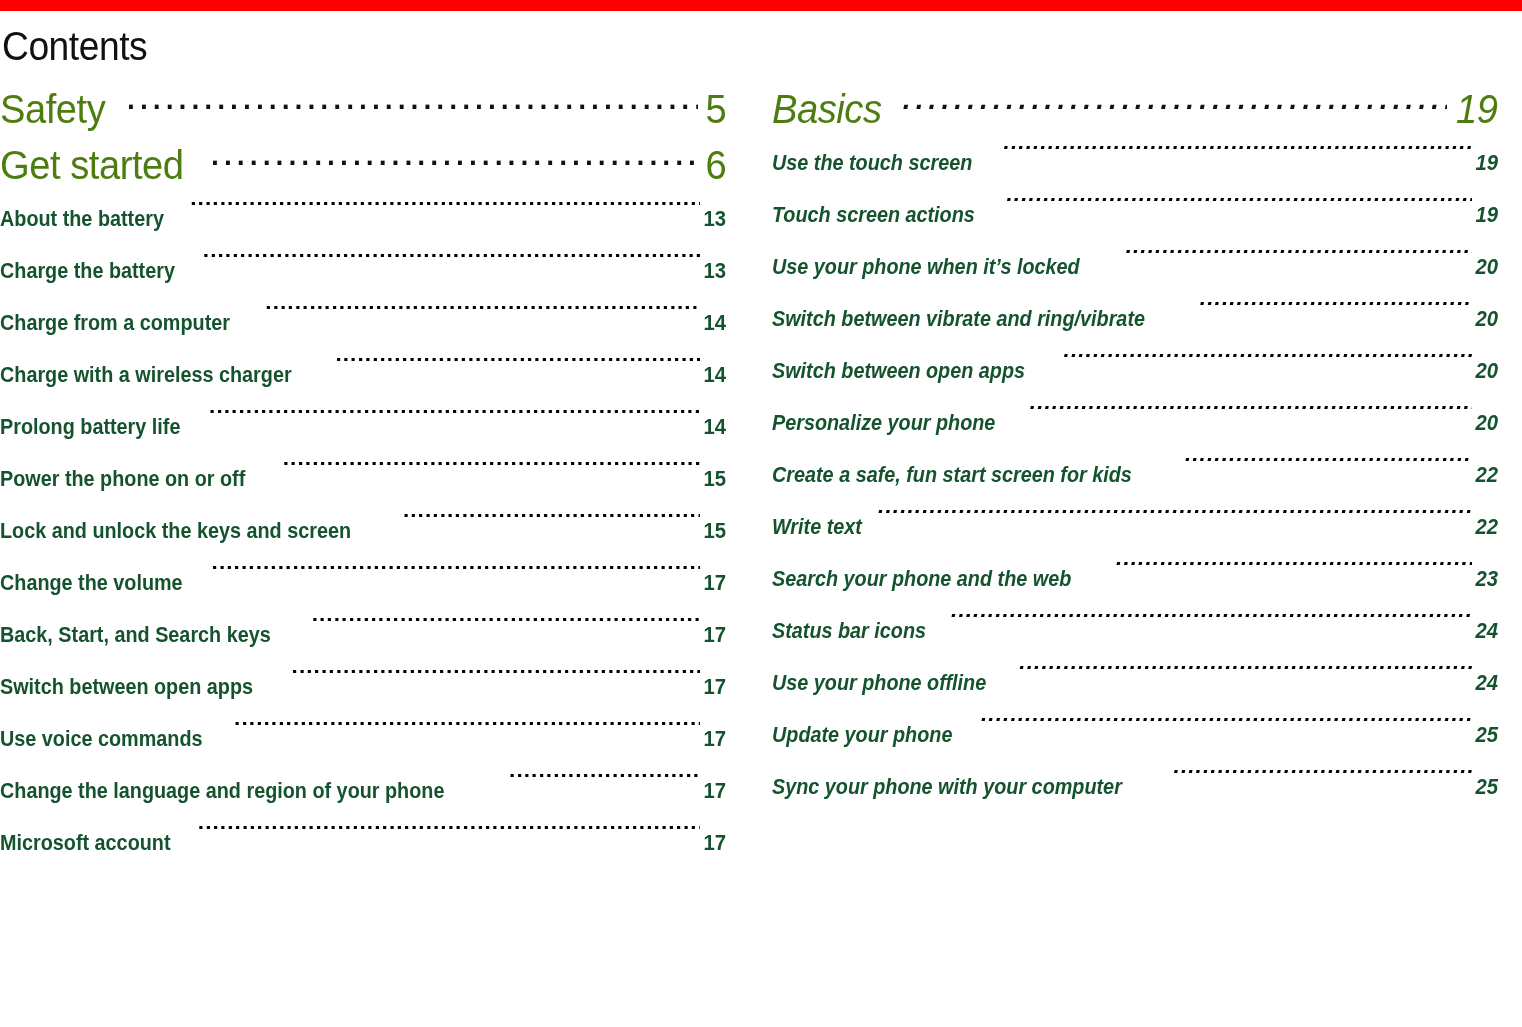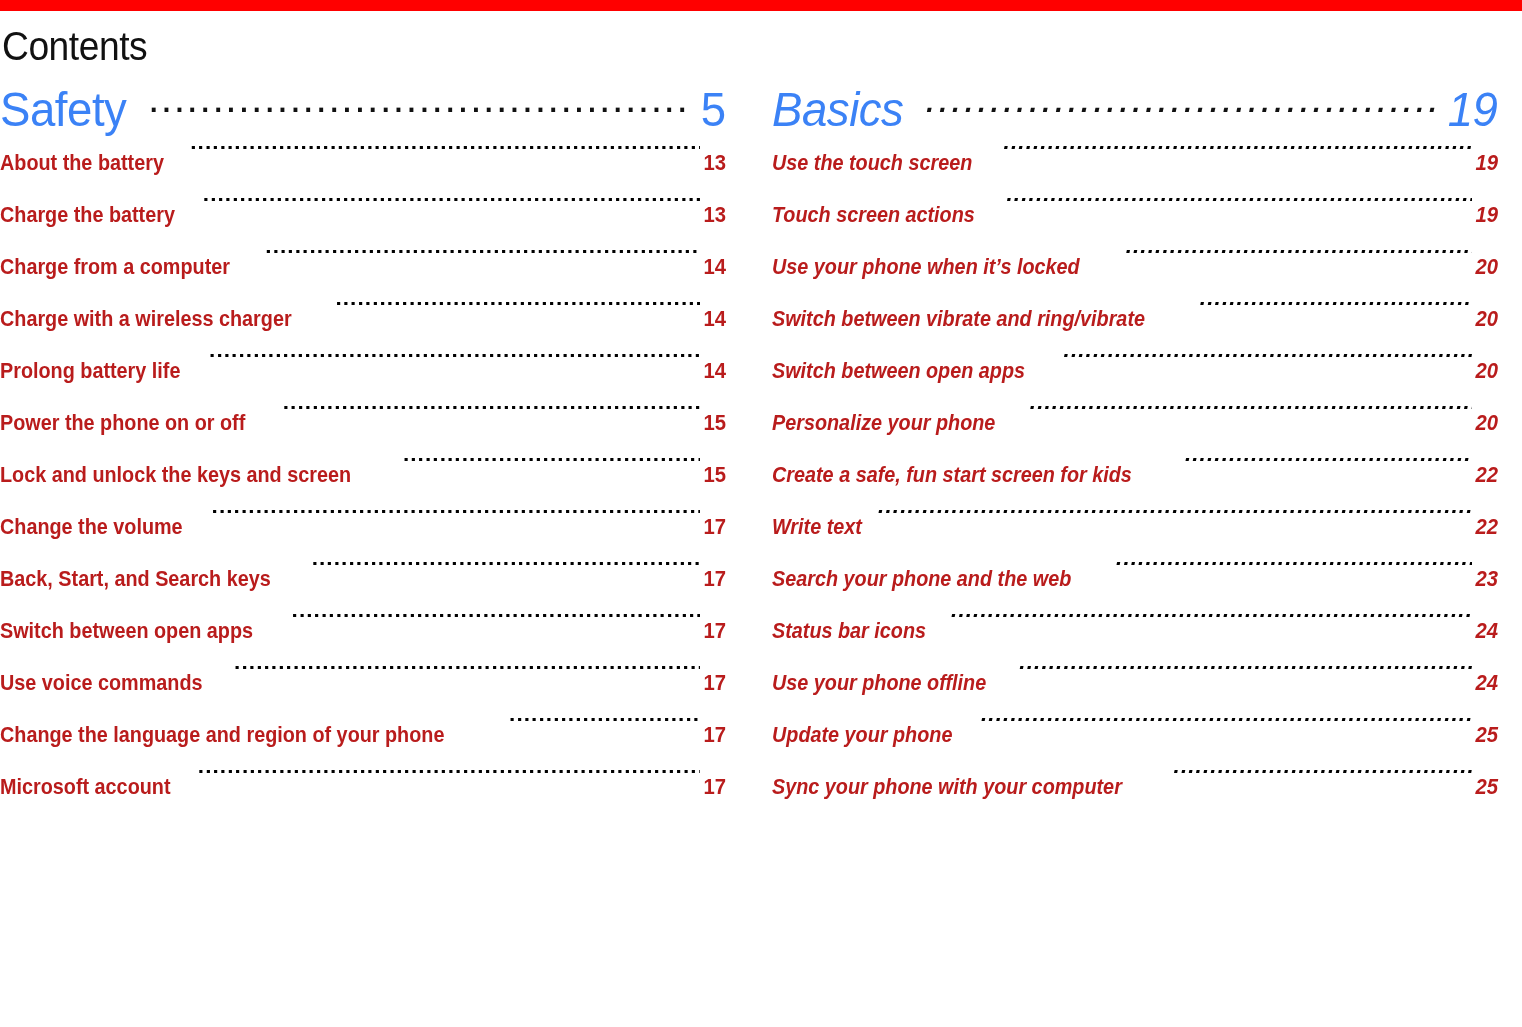--- a/index.html
+++ b/index.html
@@ -51,25 +51,25 @@
     position: absolute;
     top: 0;
   }
   .col-left  { left: 0px;   width: 726px; }
   .col-right { left: 772px; width: 726px; }
 
   
   .chapter {
     display: flex;
     align-items: baseline;
-    font-size: 49px;
+    font-size: 41px;
     font-weight: 400;
     line-height: 56px;
     letter-spacing: -0.5px;
-    color: #3b82f6;
+    color: #4d7c0f;
     white-space: nowrap;
   }
   .chapter .ch-label {
     flex: 0 0 auto;
     transform: scaleX(0.93);
     transform-origin: left center;
   }
   .chapter .leader {
     flex: 1 1 auto;
     overflow: hidden;
@@ -94,21 +94,21 @@
     transform-origin: right center;
   }
 
   
   .entry {
     display: flex;
     align-items: baseline;
     font-size: 22.5px;
     font-weight: 700;
     line-height: 52px;
-    color: #b91c1c;
+    color: #14532d;
     white-space: nowrap;
   }
   .entry .e-label {
     flex: 0 0 auto;
     transform: scaleX(0.88);
     transform-origin: left center;
   }
   .entry .leader {
     flex: 1 1 auto;
     overflow: hidden;
@@ -144,20 +144,25 @@
 <div class="page">
 
   <div class="page-title">Contents</div>
 
   <div class="col col-left" id="col-left" style="top:70px;">
       <div class="chapter pad-left">
         <span class="ch-label">Safety</span>
         <span class="leader"></span>
         <span class="pg">5</span>
       </div>
+      <div class="chapter pad-left">
+        <span class="ch-label">Get started</span>
+        <span class="leader"></span>
+        <span class="pg">6</span>
+      </div>
       <div class="entry">
         <span class="e-label">About  the  battery</span>
         <span class="leader"></span>
         <span class="pg">13</span>
       </div>
       <div class="entry">
         <span class="e-label">Charge the battery</span>
         <span class="leader"></span>
         <span class="pg">13</span>
       </div>

